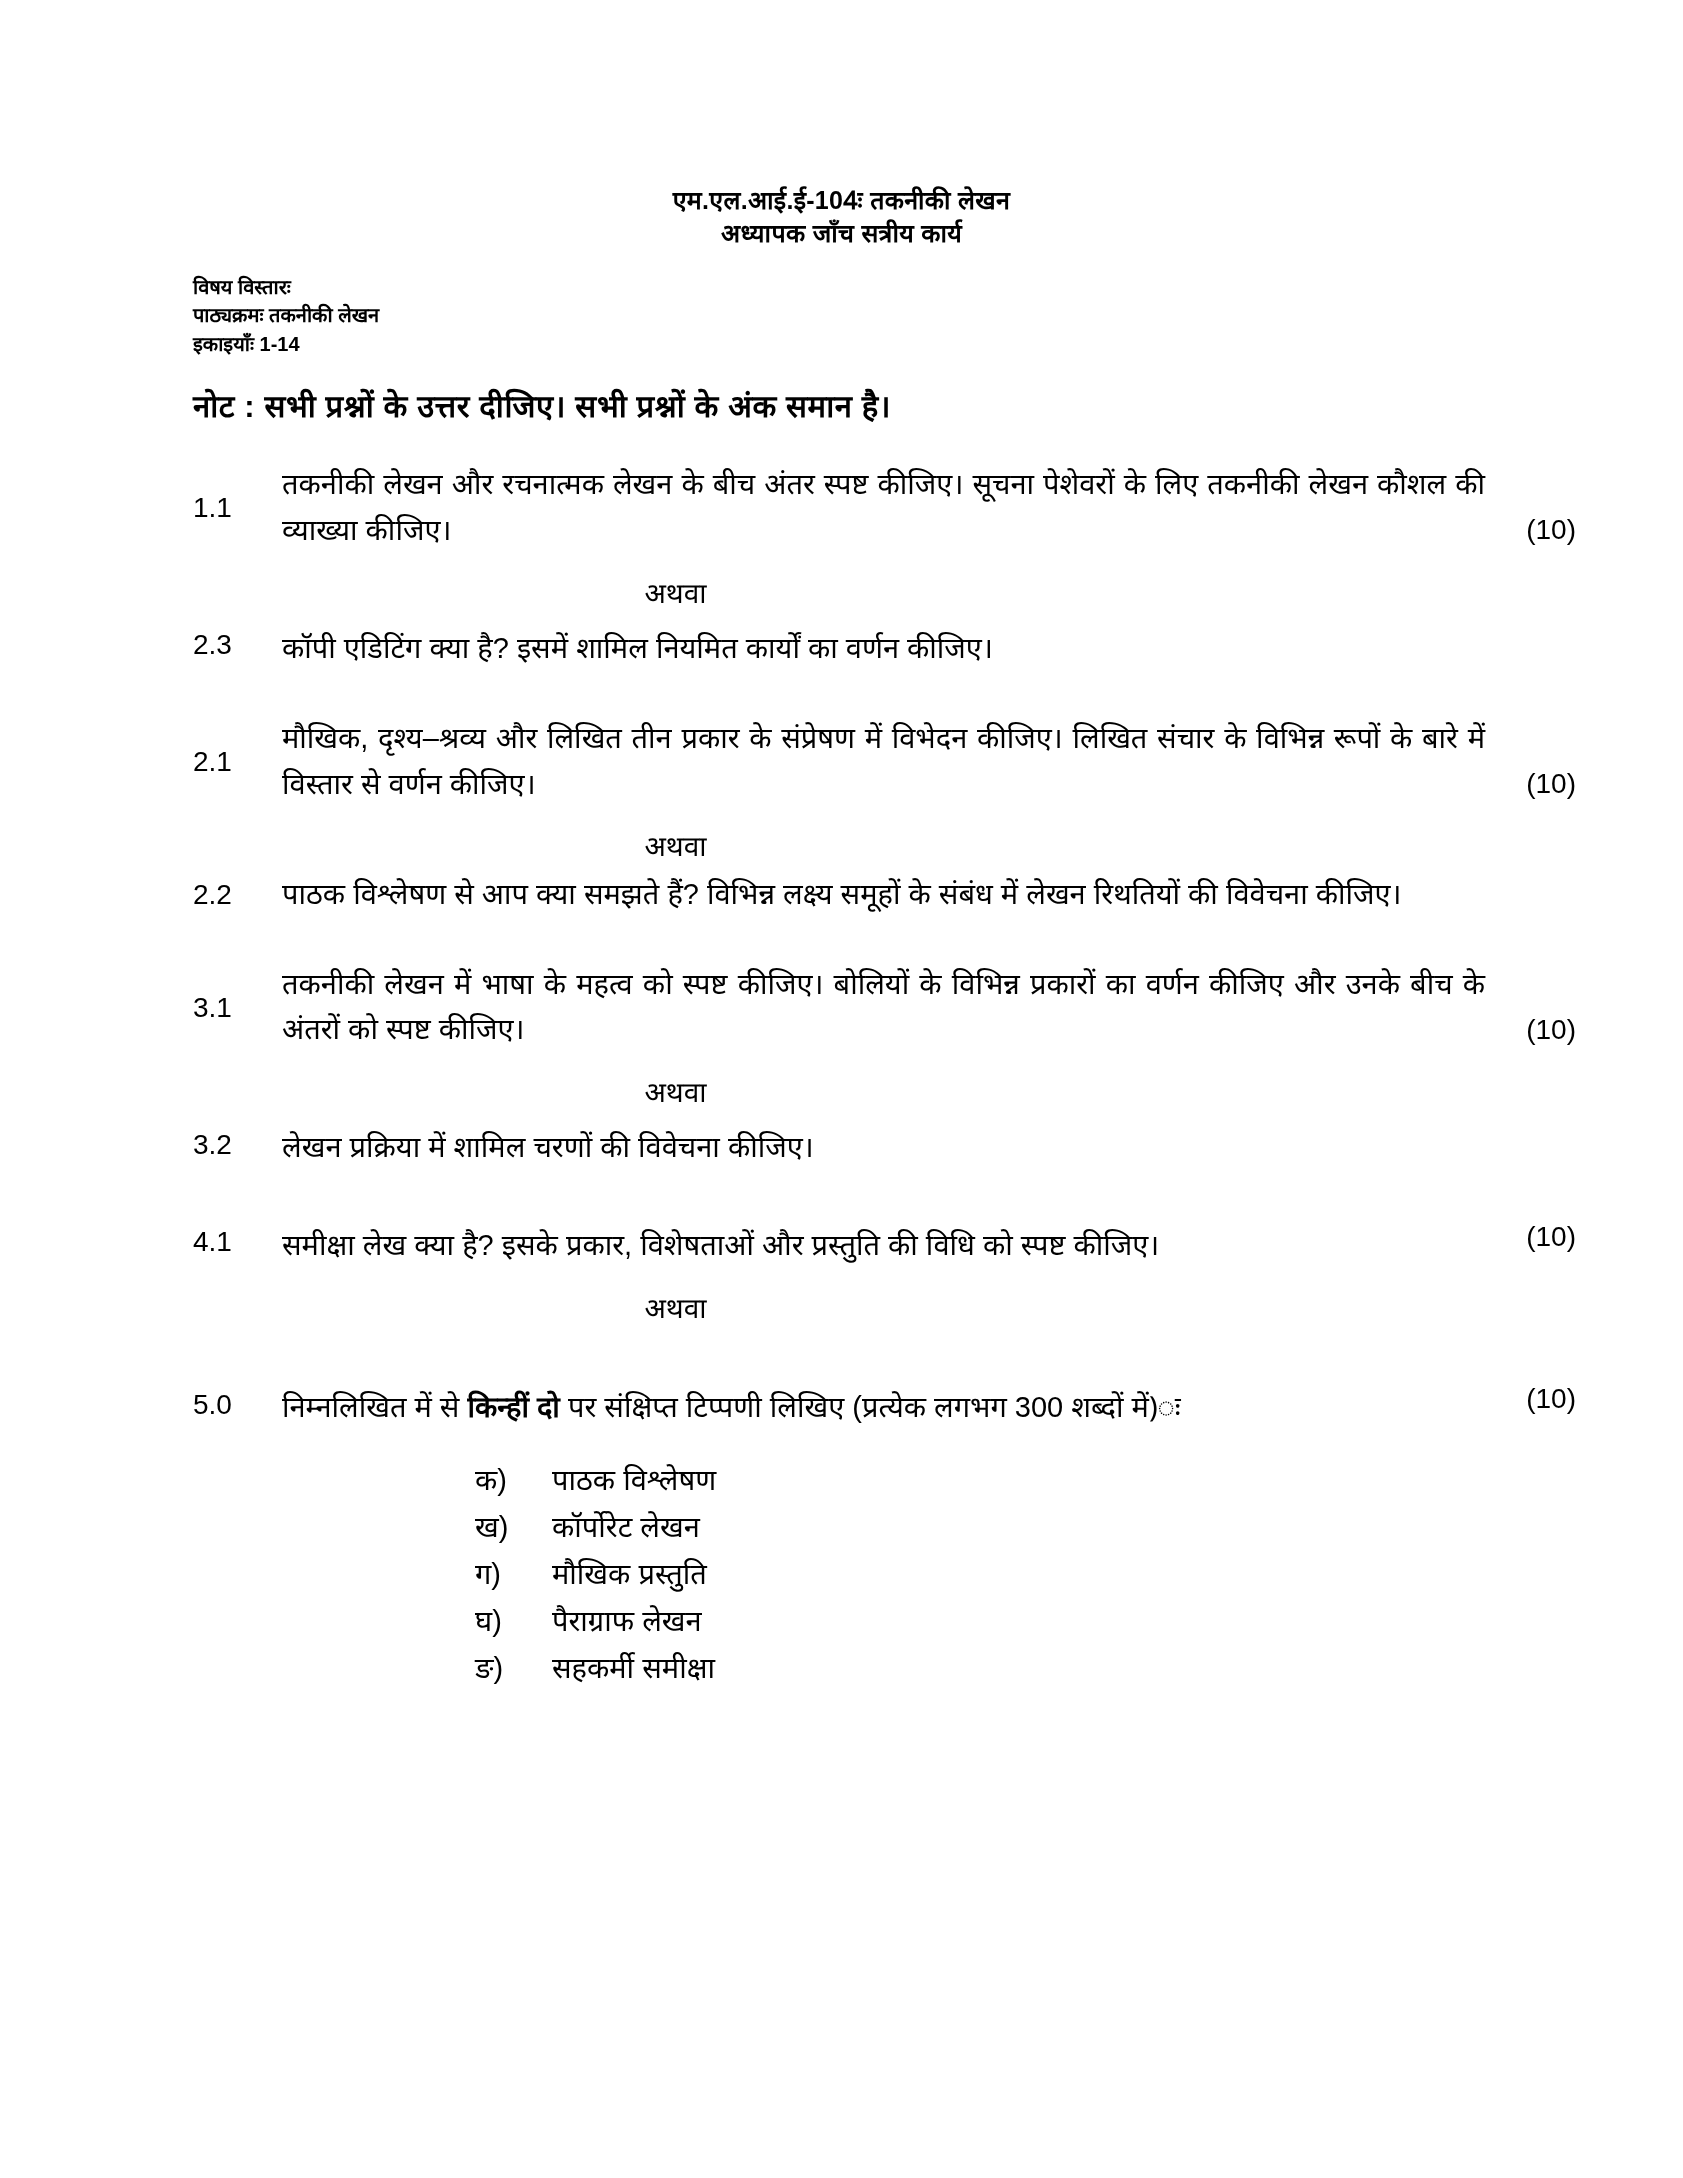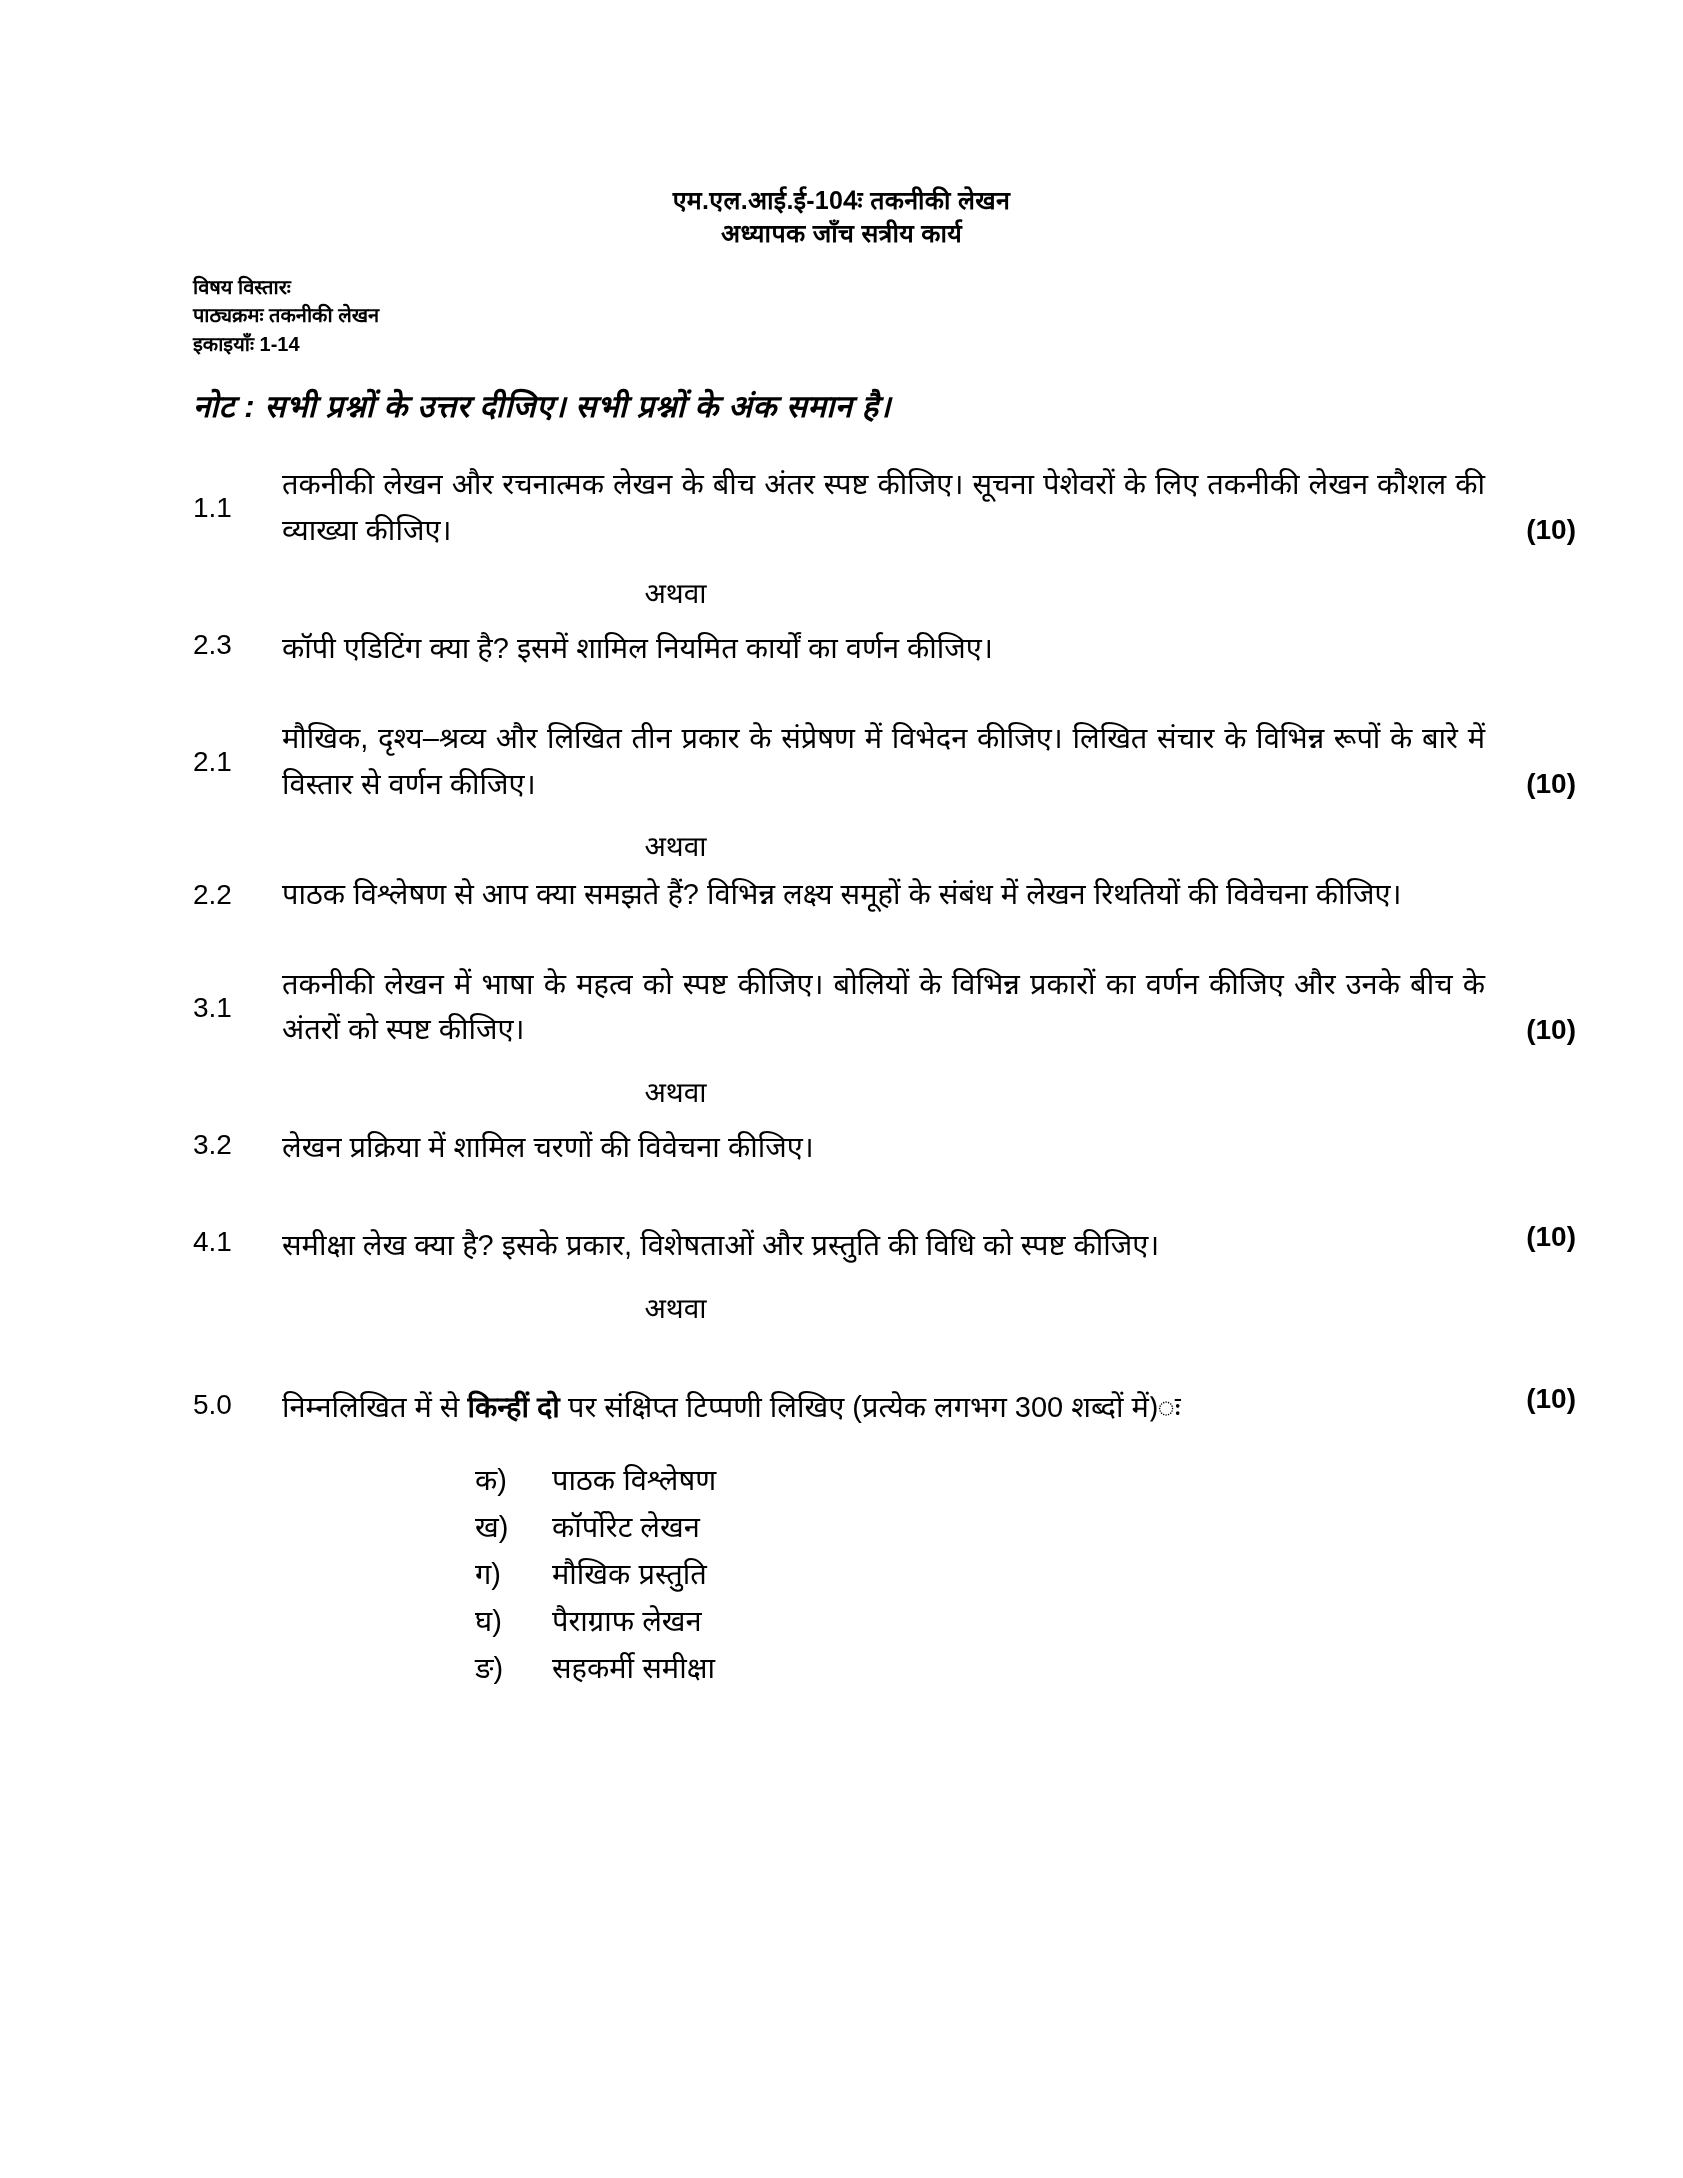--- a/index.html
+++ b/index.html
@@ -57,21 +57,20 @@
     white-space: nowrap;
   }
 
   
   .note {
     margin-top: 26px;
     padding-left: 193px;
     font-size: 31px;
     font-weight: 700;
     letter-spacing: 0.6px;
-    font-style: italic;
   }
 
   
   .qlist {
     margin-top: 36px;
     padding: 0 198px 0 193px;
   }
   .qrow {
     display: flex;
     align-items: center;
@@ -97,21 +96,20 @@
   }
   .qtext.nojustify {
     text-align: left;
     margin-top: 8px;
   }
   .marks {
     position: absolute;
     right: -91px;
     font-size: 28px;
     line-height: 1.58;
-    font-weight: bold;
   }
   .marks.row0 { top: 0; }
   .marks.row1 { top: 46px; }
 
   .alt {
     text-align: center;
     font-size: 28px;
     line-height: 1.58;
     margin-top: 18px;
     margin-bottom: 2px;

